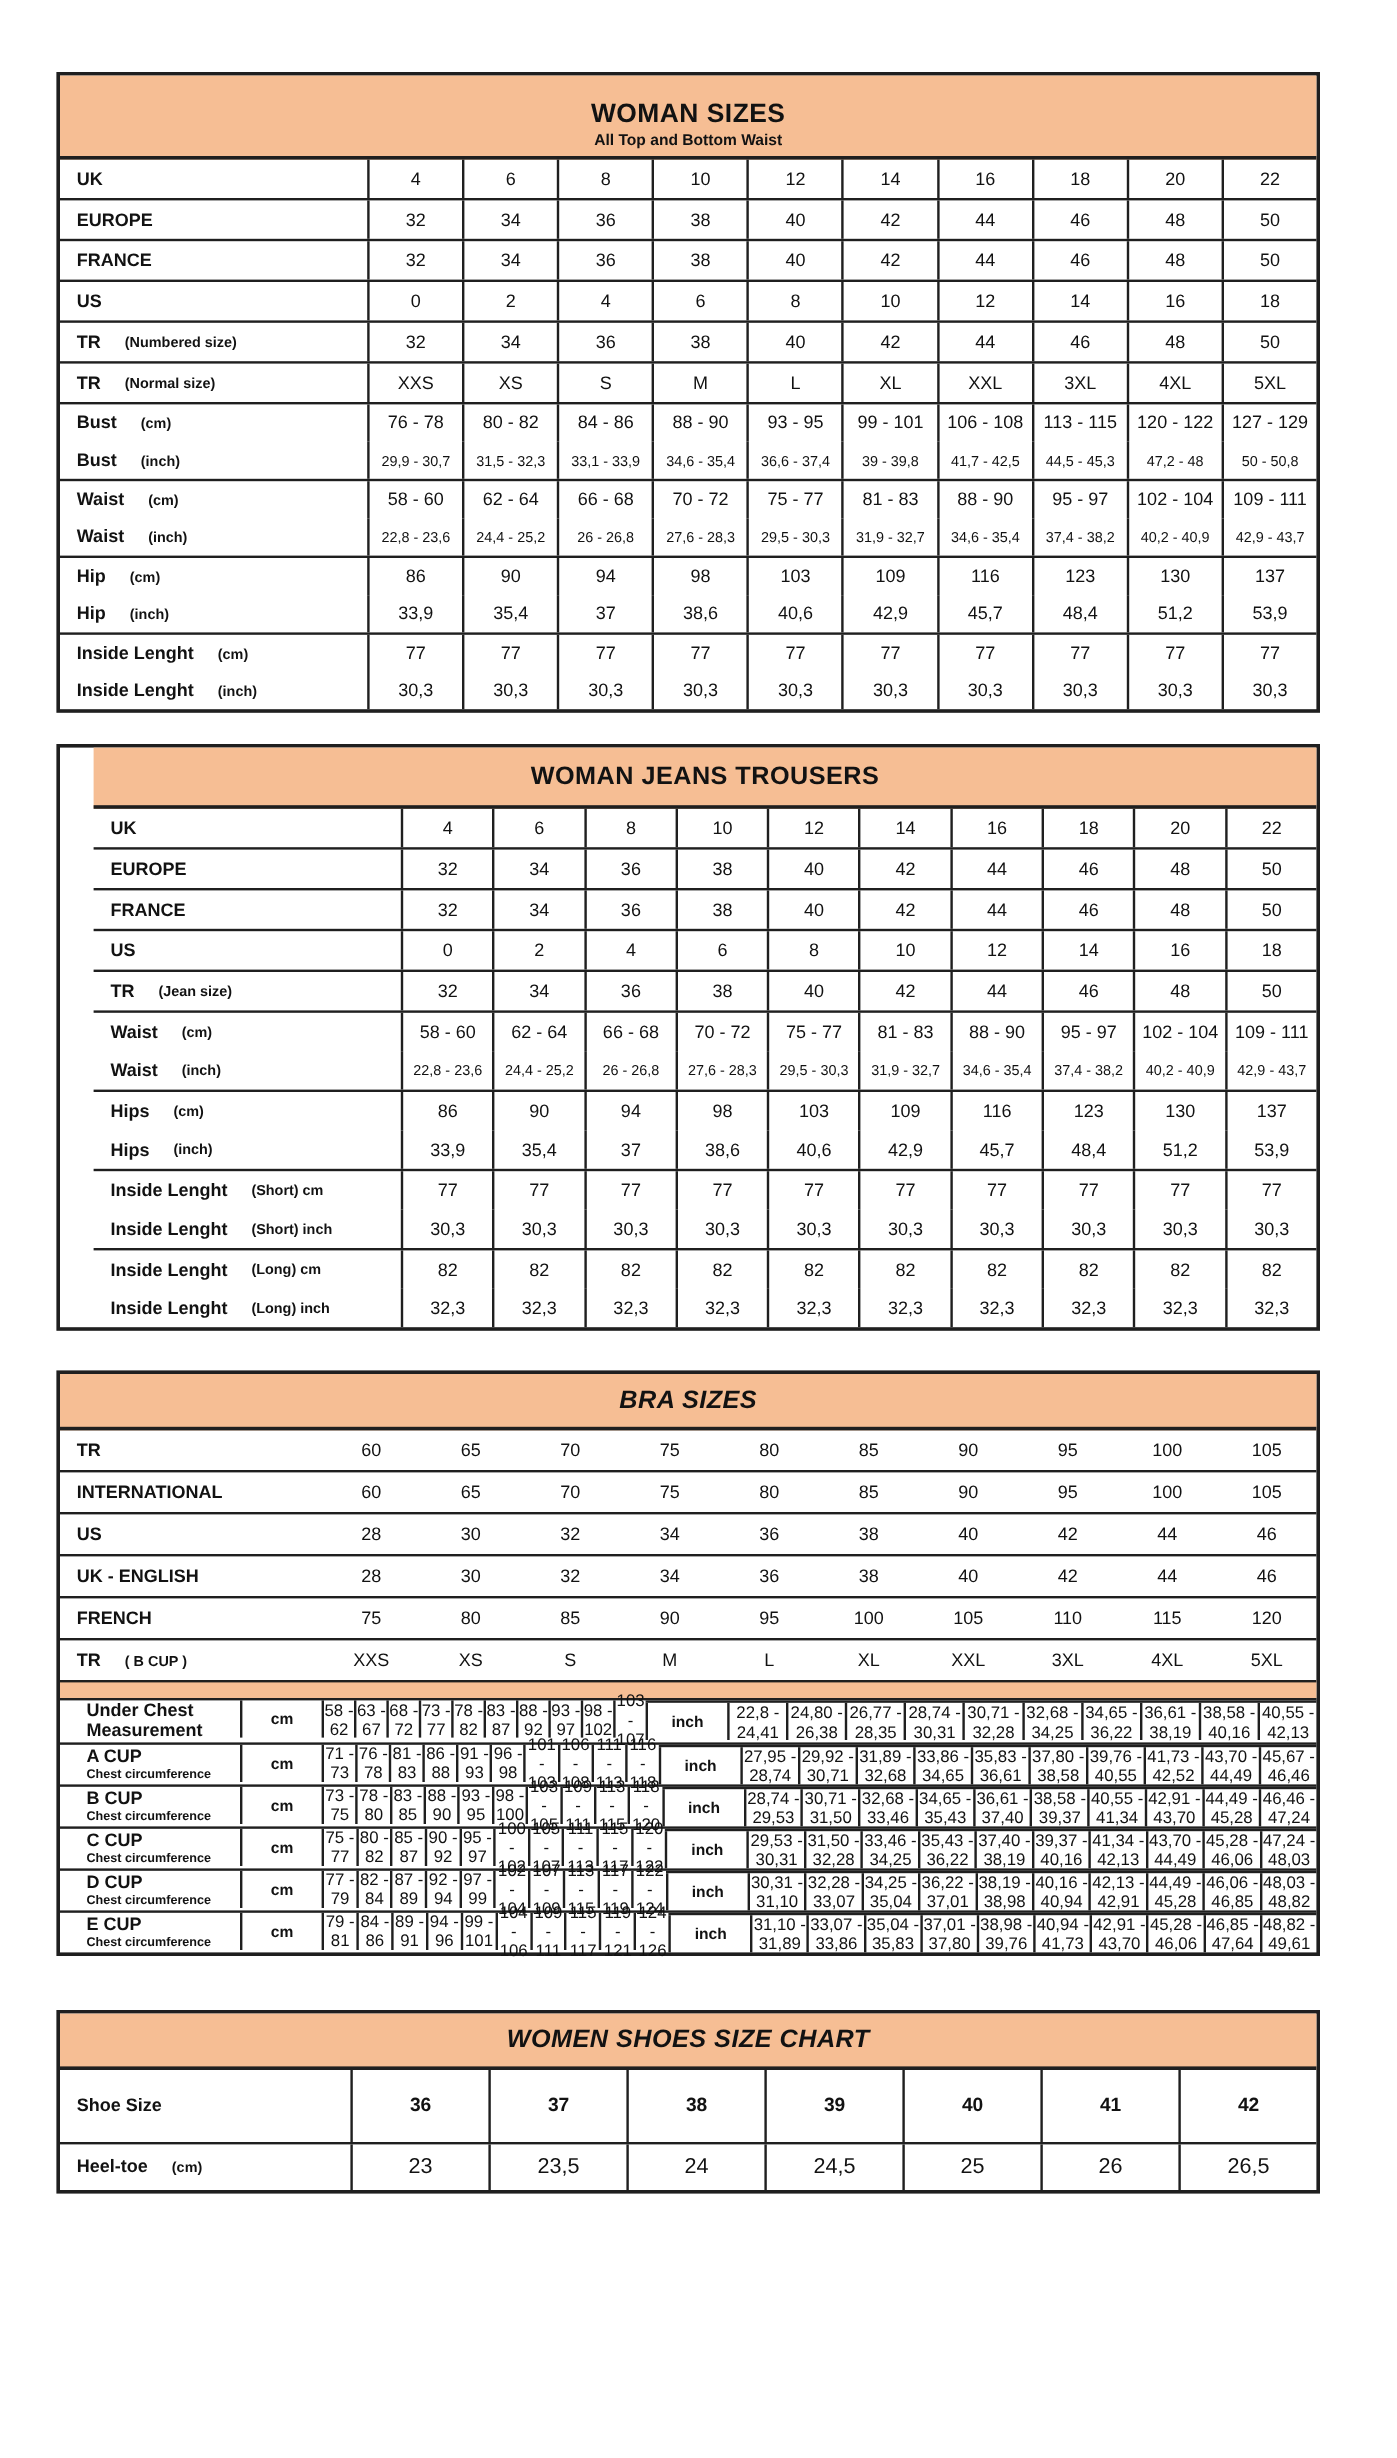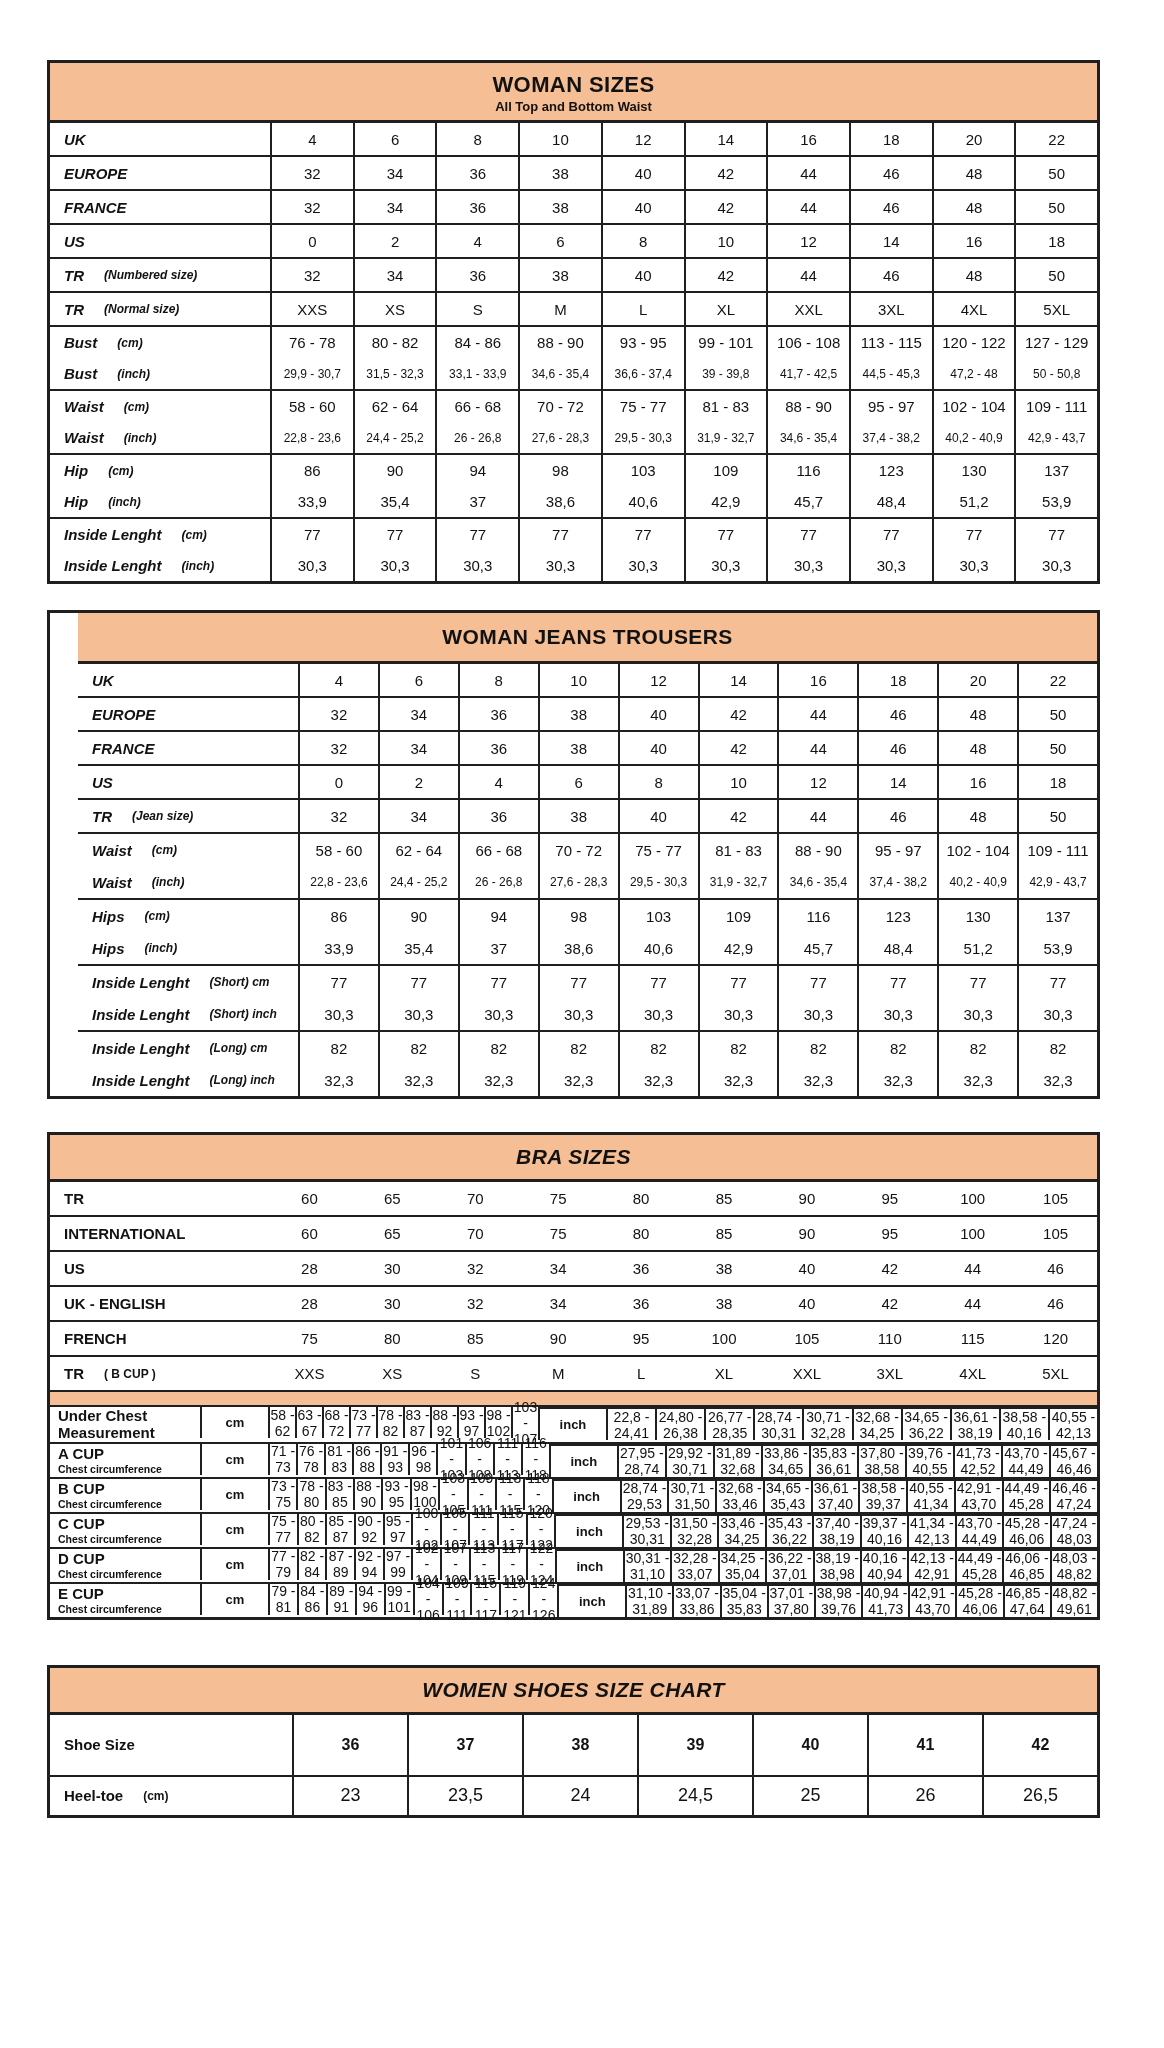--- a/index.html
+++ b/index.html
@@ -9,33 +9,33 @@
   }
   html,body{margin:0;padding:0;}
   body{width:1164px;height:2048px;background:#ffffff;}
   .page{position:relative;width:1164px;height:2048px;font-family:"Liberation Sans",sans-serif;color:var(--ink);overflow:hidden;}
   .size-table{width:1053px;margin-left:47px;border:3px solid var(--line);background:#fff;box-sizing:border-box;}
   #t0{margin-top:60px;}
   #t1{margin-top:26px;padding-left:28px;}
   #t2{margin-top:33px;}
   #t3{margin-top:45px;}
 
-  .tbl-header{background:var(--accent);text-align:center;border-bottom:3px solid var(--line);padding:9px 0 6px;}
+  .tbl-header{background:var(--accent);text-align:center;border-bottom:3px solid var(--line);padding:19px 0 6px;}
   .tbl-title{font-weight:bold;font-size:22px;letter-spacing:.4px;}
   .tbl-subtitle{font-weight:bold;font-size:13px;margin-top:1px;}
   #t2 .tbl-header,#t3 .tbl-header{padding:10px 0;font-style:italic;}
   #t1 .tbl-header{padding:12px 0;}
   #t1 .tbl-title,#t2 .tbl-title,#t3 .tbl-title{font-size:21px;}
 
   .tbl-body > *{border-top:2px solid var(--line);}
   .tbl-body > *:first-child{border-top:0;}
 
   .row{display:flex;align-items:stretch;}
   .lbl{display:flex;align-items:center;font-weight:bold;font-size:15px;padding-left:14px;box-sizing:border-box;}
-  #t0 .lbl,#t1 .lbl{width:220px;font-style:italic;}
+  #t0 .lbl,#t1 .lbl{width:256px;}
   #t2 .lbl{width:218px;}
   #t3 .lbl{width:242px;}
   .note{font-size:12px;font-weight:bold;margin-left:20px;white-space:pre;}
 
   .cell{flex:1 1 0;display:flex;align-items:center;justify-content:center;font-size:15px;box-sizing:border-box;text-align:center;}
   .grid .cell{border-left:2px solid var(--line);}
   .cell.sm{font-size:12px;}
   .cell.xs{font-size:11px;}
   .cell.bold{font-weight:bold;font-size:16px;}
   .cell.md{font-size:18px;}
@@ -46,21 +46,21 @@
   #t1 .prow{height:32px;}
   #t2 .single{height:33px;}
   #t3 .tbl-body > .row:nth-child(1){height:60px;}
   #t3 .tbl-body > .row:nth-child(2){height:38px;}
 
   .pair .prow + .prow{border-top:0;}
 
   .divider{height:13px;background:var(--accent);}
 
   .cupgrp{display:flex;align-items:stretch;}
-  .cupgrp .glabel{width:150px;box-sizing:border-box;padding-left:8px;display:flex;flex-direction:column;justify-content:center;}
+  .cupgrp .glabel{width:150px;box-sizing:border-box;padding-left:22px;display:flex;flex-direction:column;justify-content:center;}
   .cupgrp .gname{font-weight:bold;font-size:15px;line-height:1.15;}
   .cupgrp .gsub{font-size:10.5px;font-weight:bold;margin-top:1px;}
   .cupgrp .rows{flex:1;display:flex;flex-direction:row;}
   .cupgrp .rrow{display:flex;height:31px;}
   .cupgrp .rrow + .rrow{border-top:2px solid var(--line);}
   .cupgrp .unit{width:68px;box-sizing:border-box;display:flex;align-items:center;justify-content:center;font-weight:bold;font-size:13px;border-left:2px solid var(--line);}
   .cupgrp .cell{border-left:2px solid var(--line);font-size:14px;}
 </style>
 </head>
 <body style="background: rgb(255, 255, 255);">

